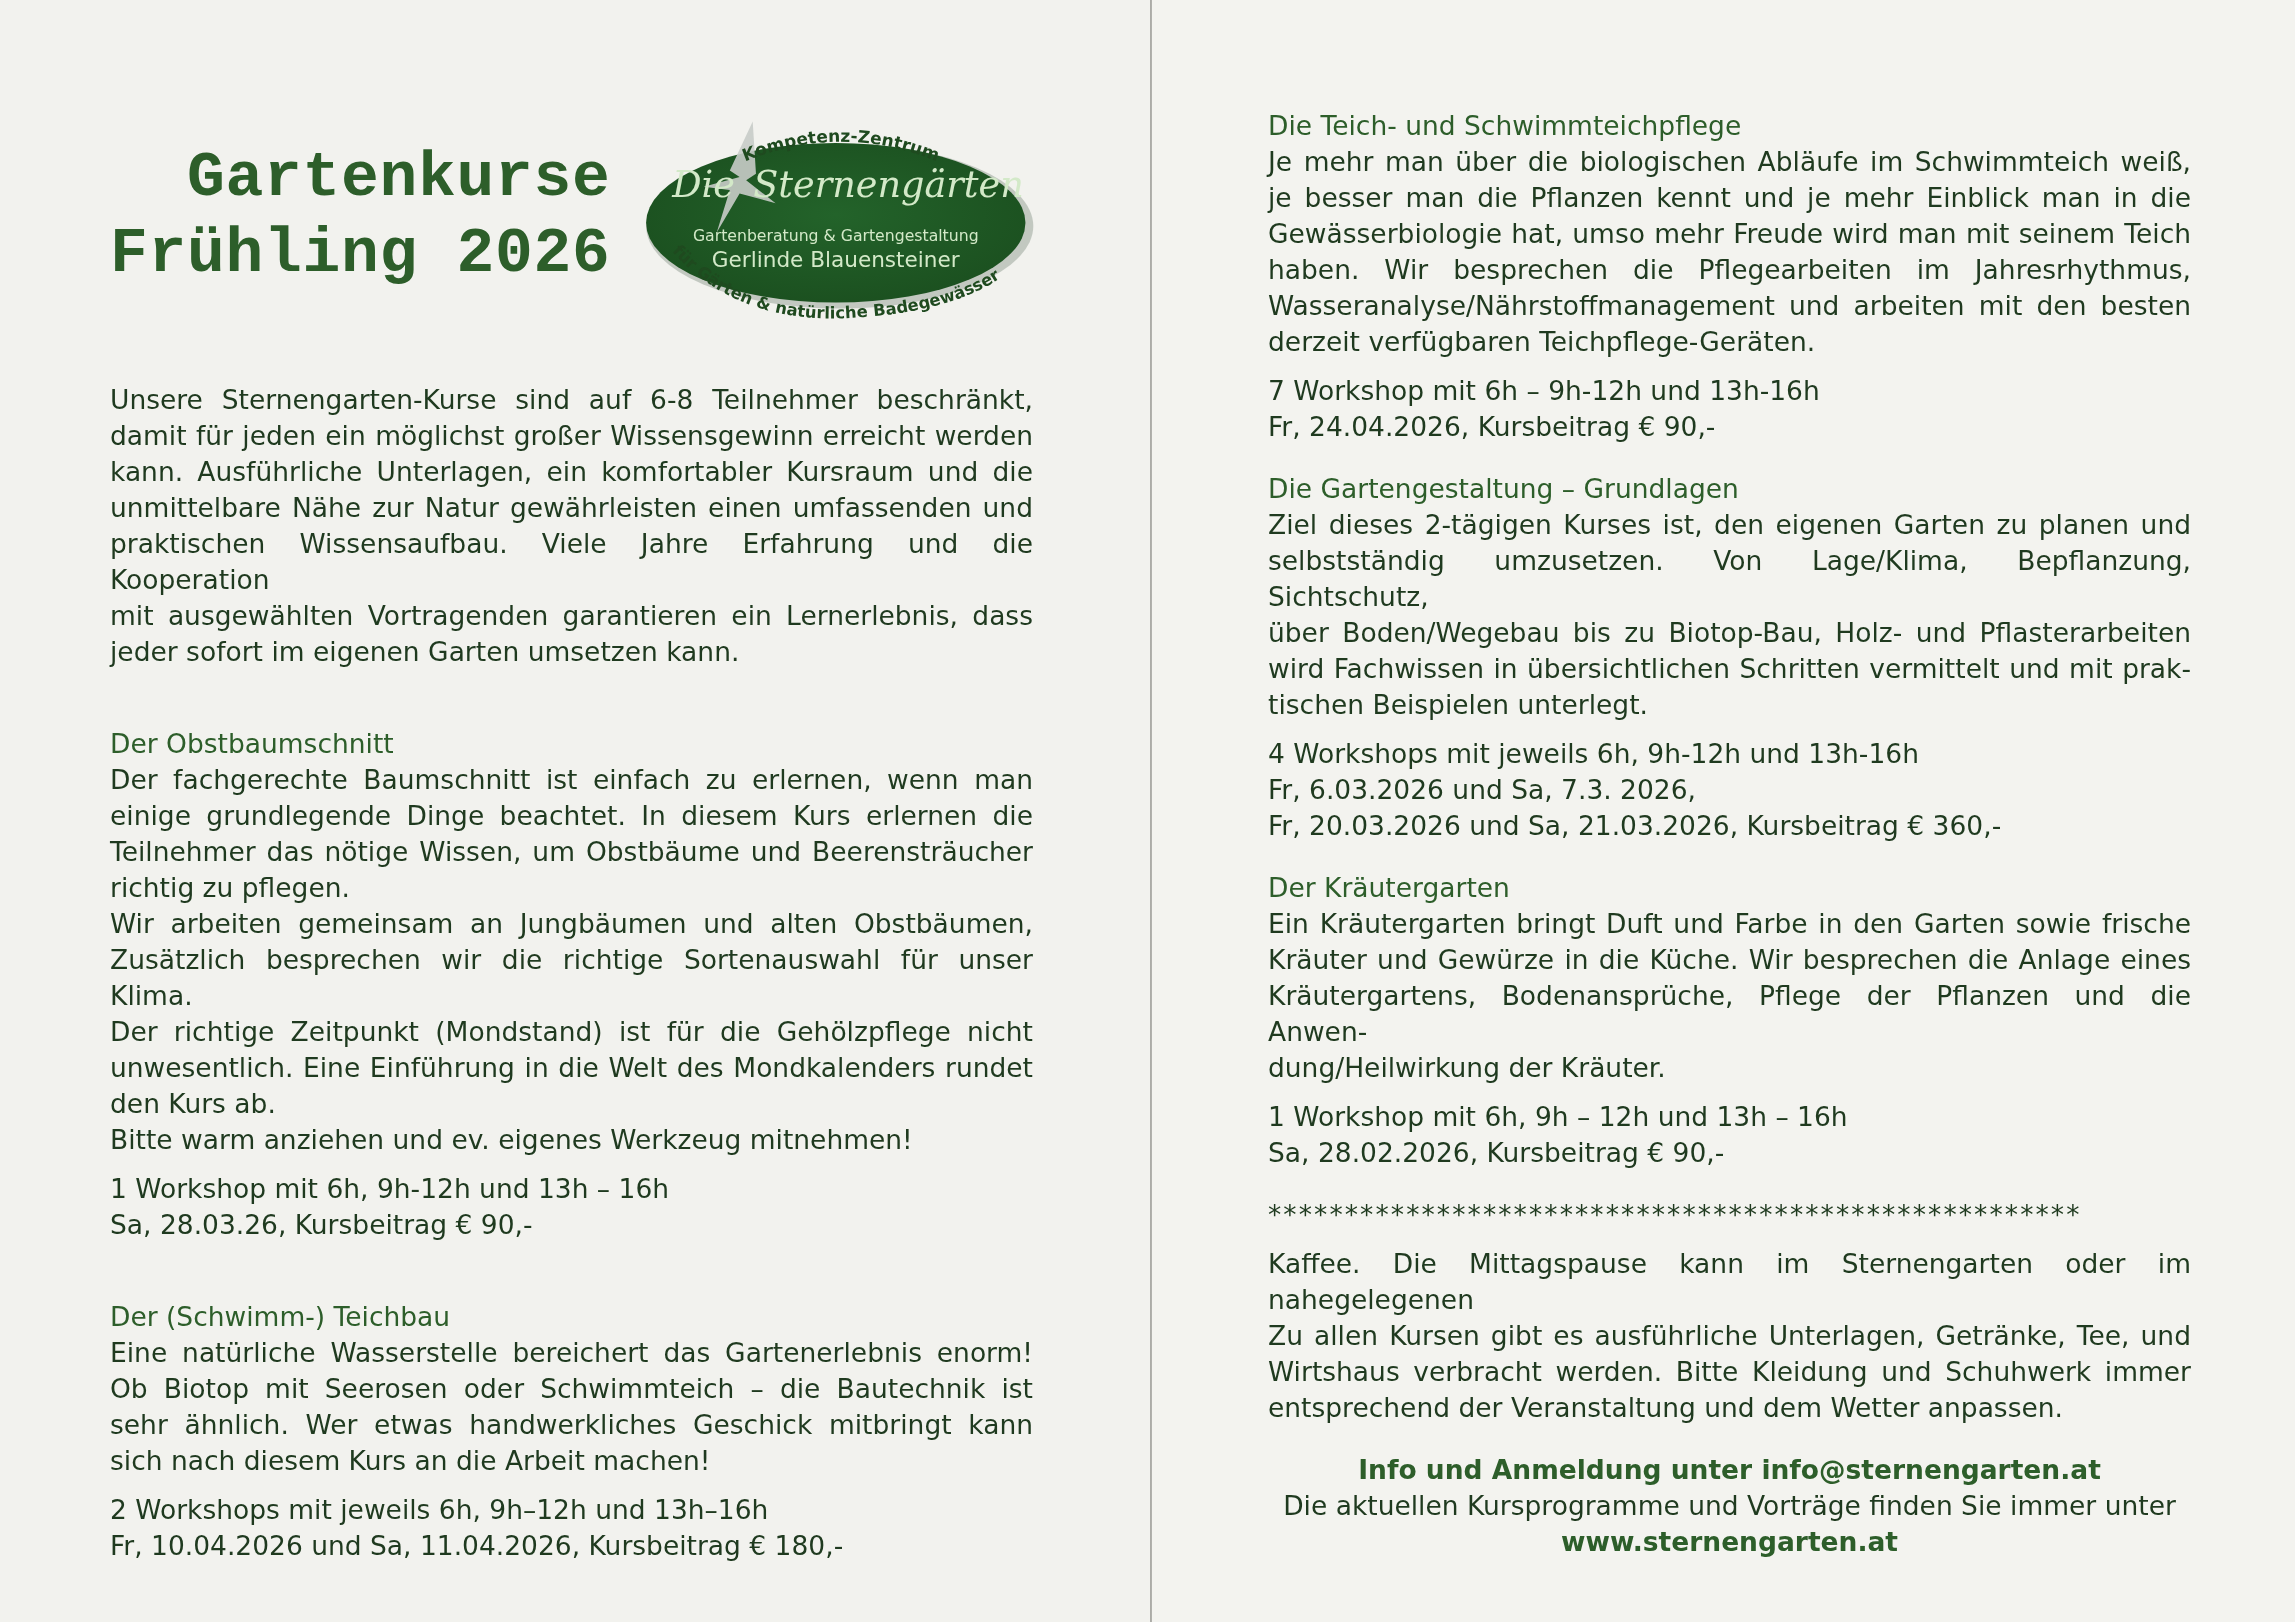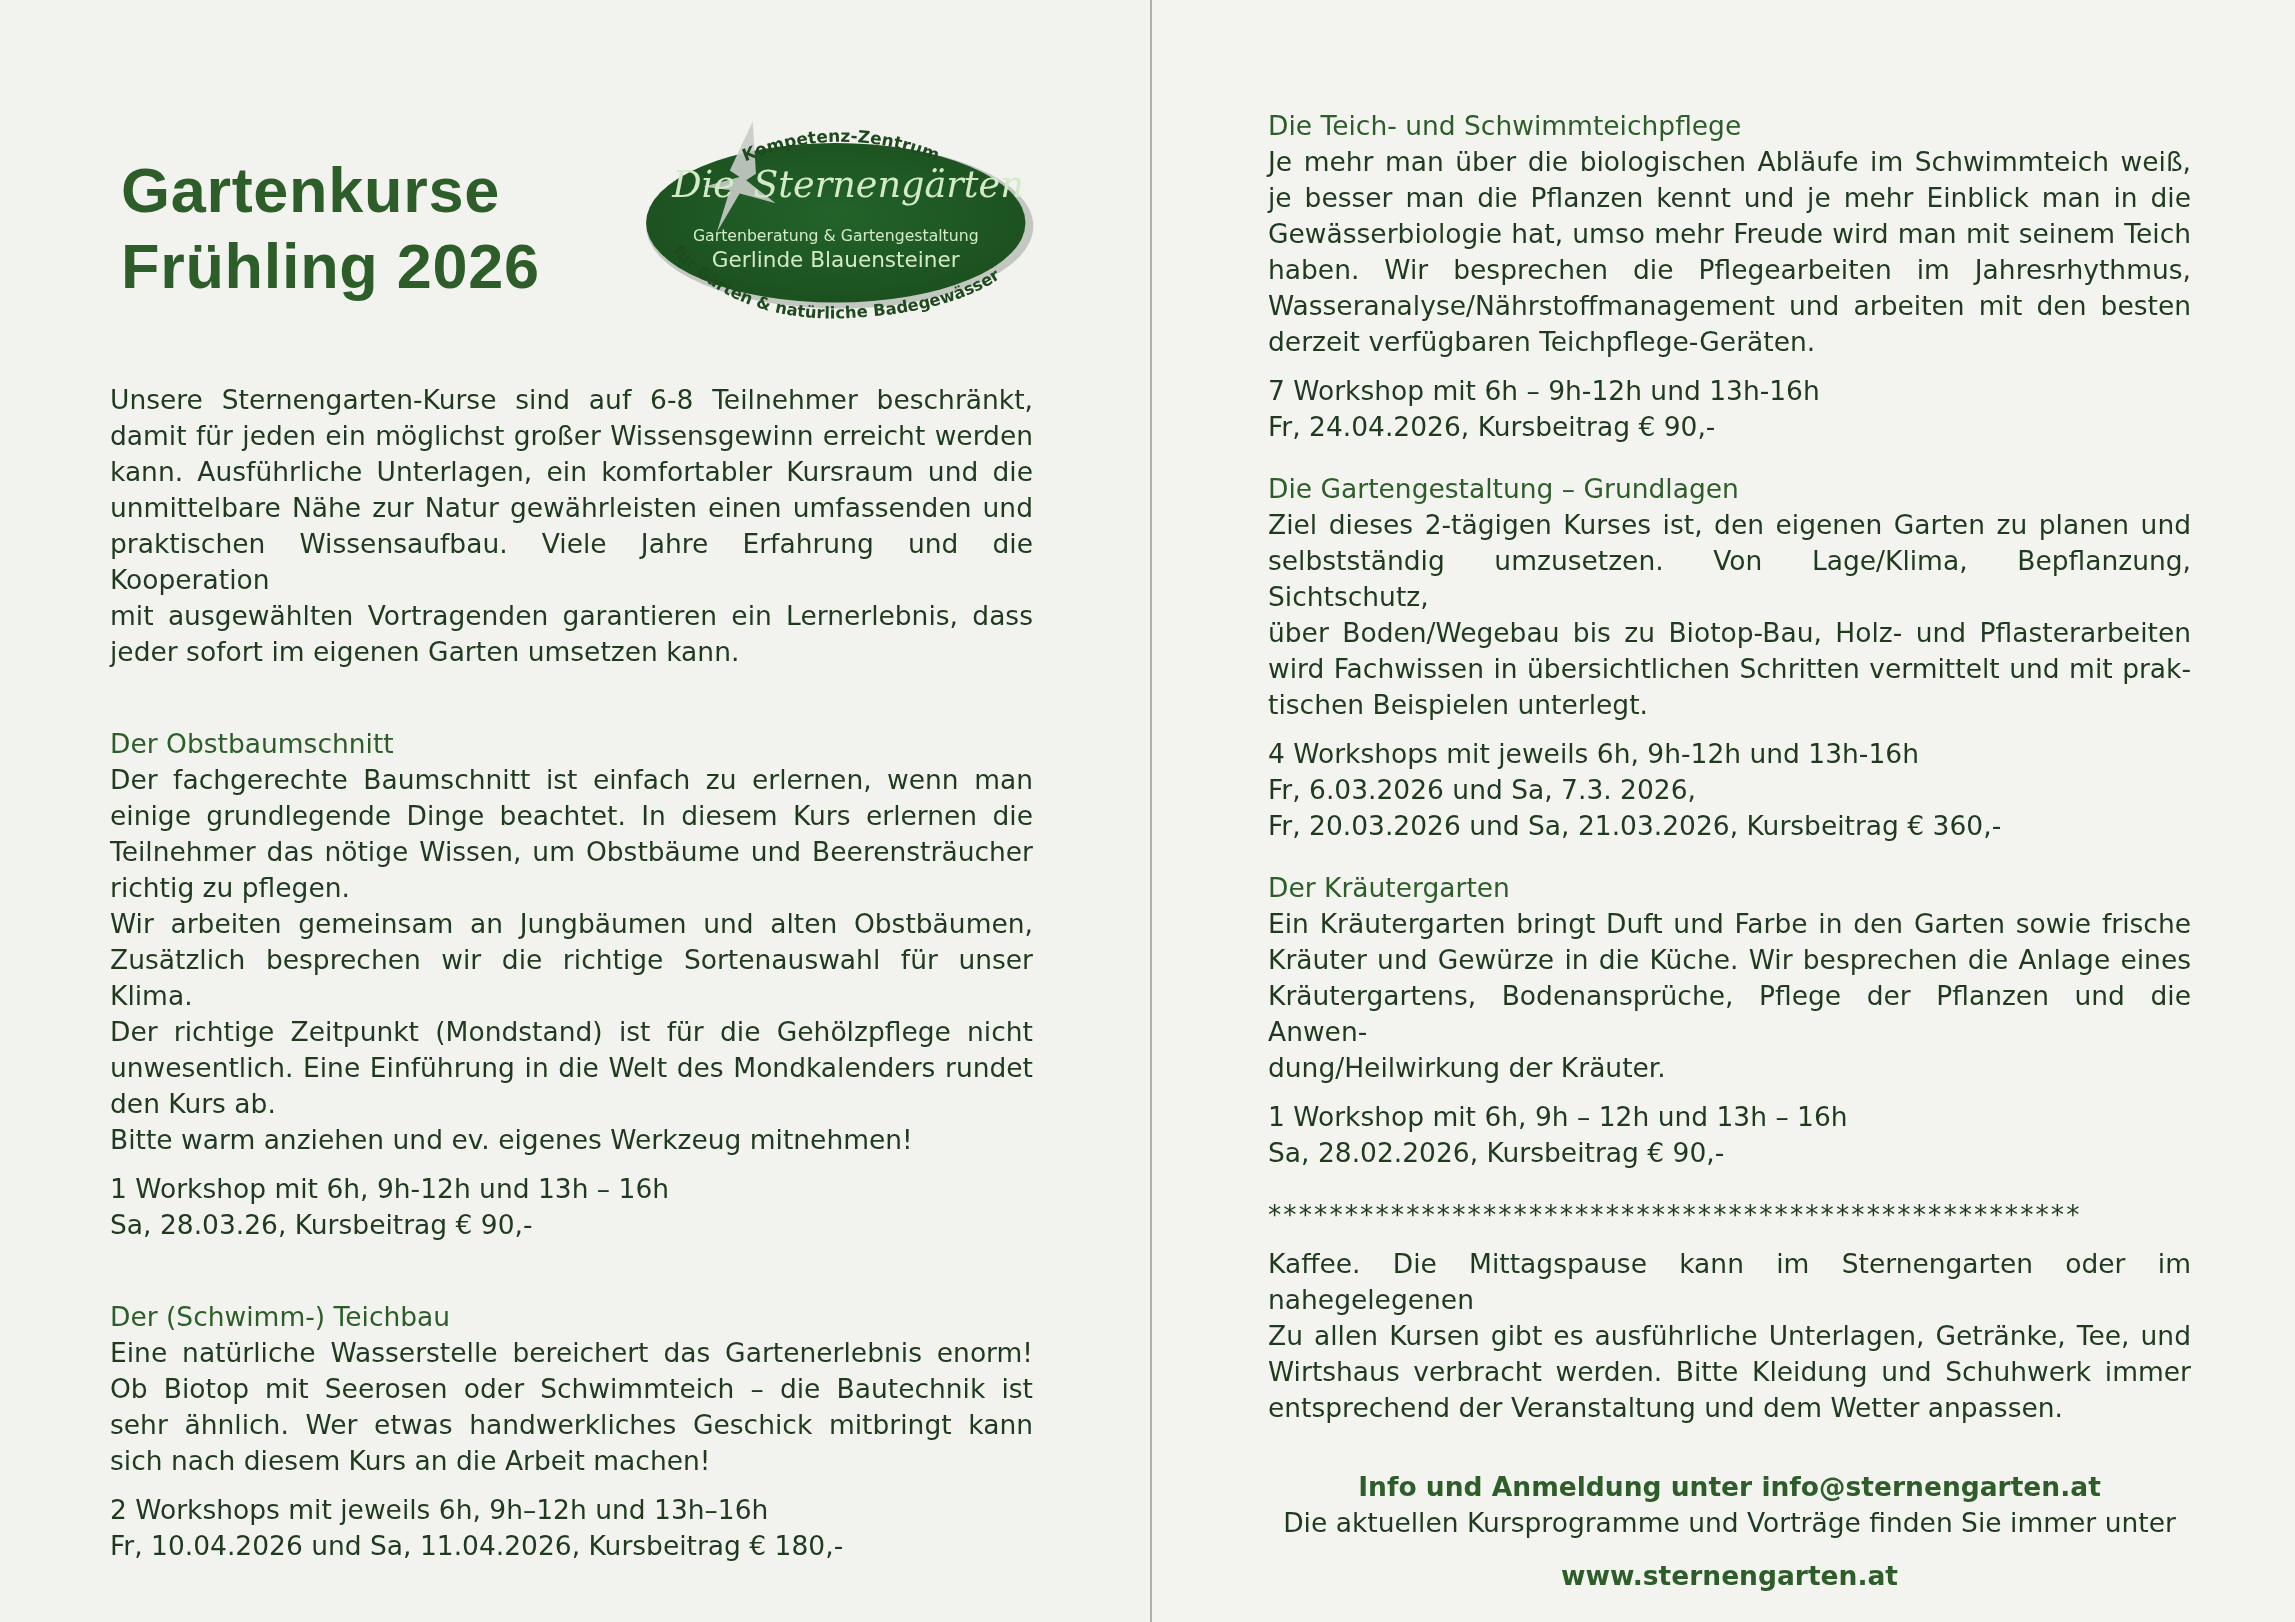--- a/index.html
+++ b/index.html
@@ -14,23 +14,23 @@
     background: #f2f2ee;
   }
   .page-left { left: 0; width: 1150px; }
   .page-right { left: 1152px; width: 1144px; background: #f3f3ef; }
   .fold {
     position: absolute; left: 1150px; top: 0; width: 2px; height: 1623px;
     background: linear-gradient(to right, #c9c9c4, #8e8e8a, #d4d4cf);
   }
   .title {
     position: absolute; left: 110px; top: 141px;
-    font-family: Liberation Sans, sans-serif; font-weight: bold;
+    font-family: Liberation Mono, monospace; font-weight: bold;
     font-size: 63px; line-height: 76px; color: #2d5e2a;
-    letter-spacing: 0.7px; margin: 11px;
+    letter-spacing: 0.7px; margin: 0; text-align: right;
   }
   .title span { display: block; }
 
   
   .logo { position: absolute; left: 638px; top: 92px; width: 406px; height: 242px; }
   .logo svg { width: 100%; height: 100%; }
 
   .col {
     position: absolute; font-size: 26.5px; line-height: 36px; color: #1f3a1f;
   }
@@ -40,21 +40,21 @@
   .heading {
     margin: 0; font-weight: normal; color: #2d5e2a; font-size: 26.5px; line-height: 36px;
   }
   .line { display: block; white-space: nowrap; }
   .just { display: block; text-align: justify; text-align-last: justify; white-space: normal; }
   .gap-sm { height: 13px; }
   .gap-md { height: 26px; }
   .gap-lg { height: 56px; }
   .stars { letter-spacing: 2.1px; margin: 0; color: #1f3a1f; white-space: nowrap; }
   .center { text-align: center; }
-  .bold-green { font-weight: bold; color: #2d5e2a; margin-top: 17px; }
+  .bold-green { font-weight: bold; color: #2d5e2a; }
 </style>
 </head>
 <body>
 
 <div class="page page-left"></div>
 <div class="page page-right"></div>
 <div class="fold"></div>
 
 <h1 class="title">
   <span>Gartenkurse</span>

